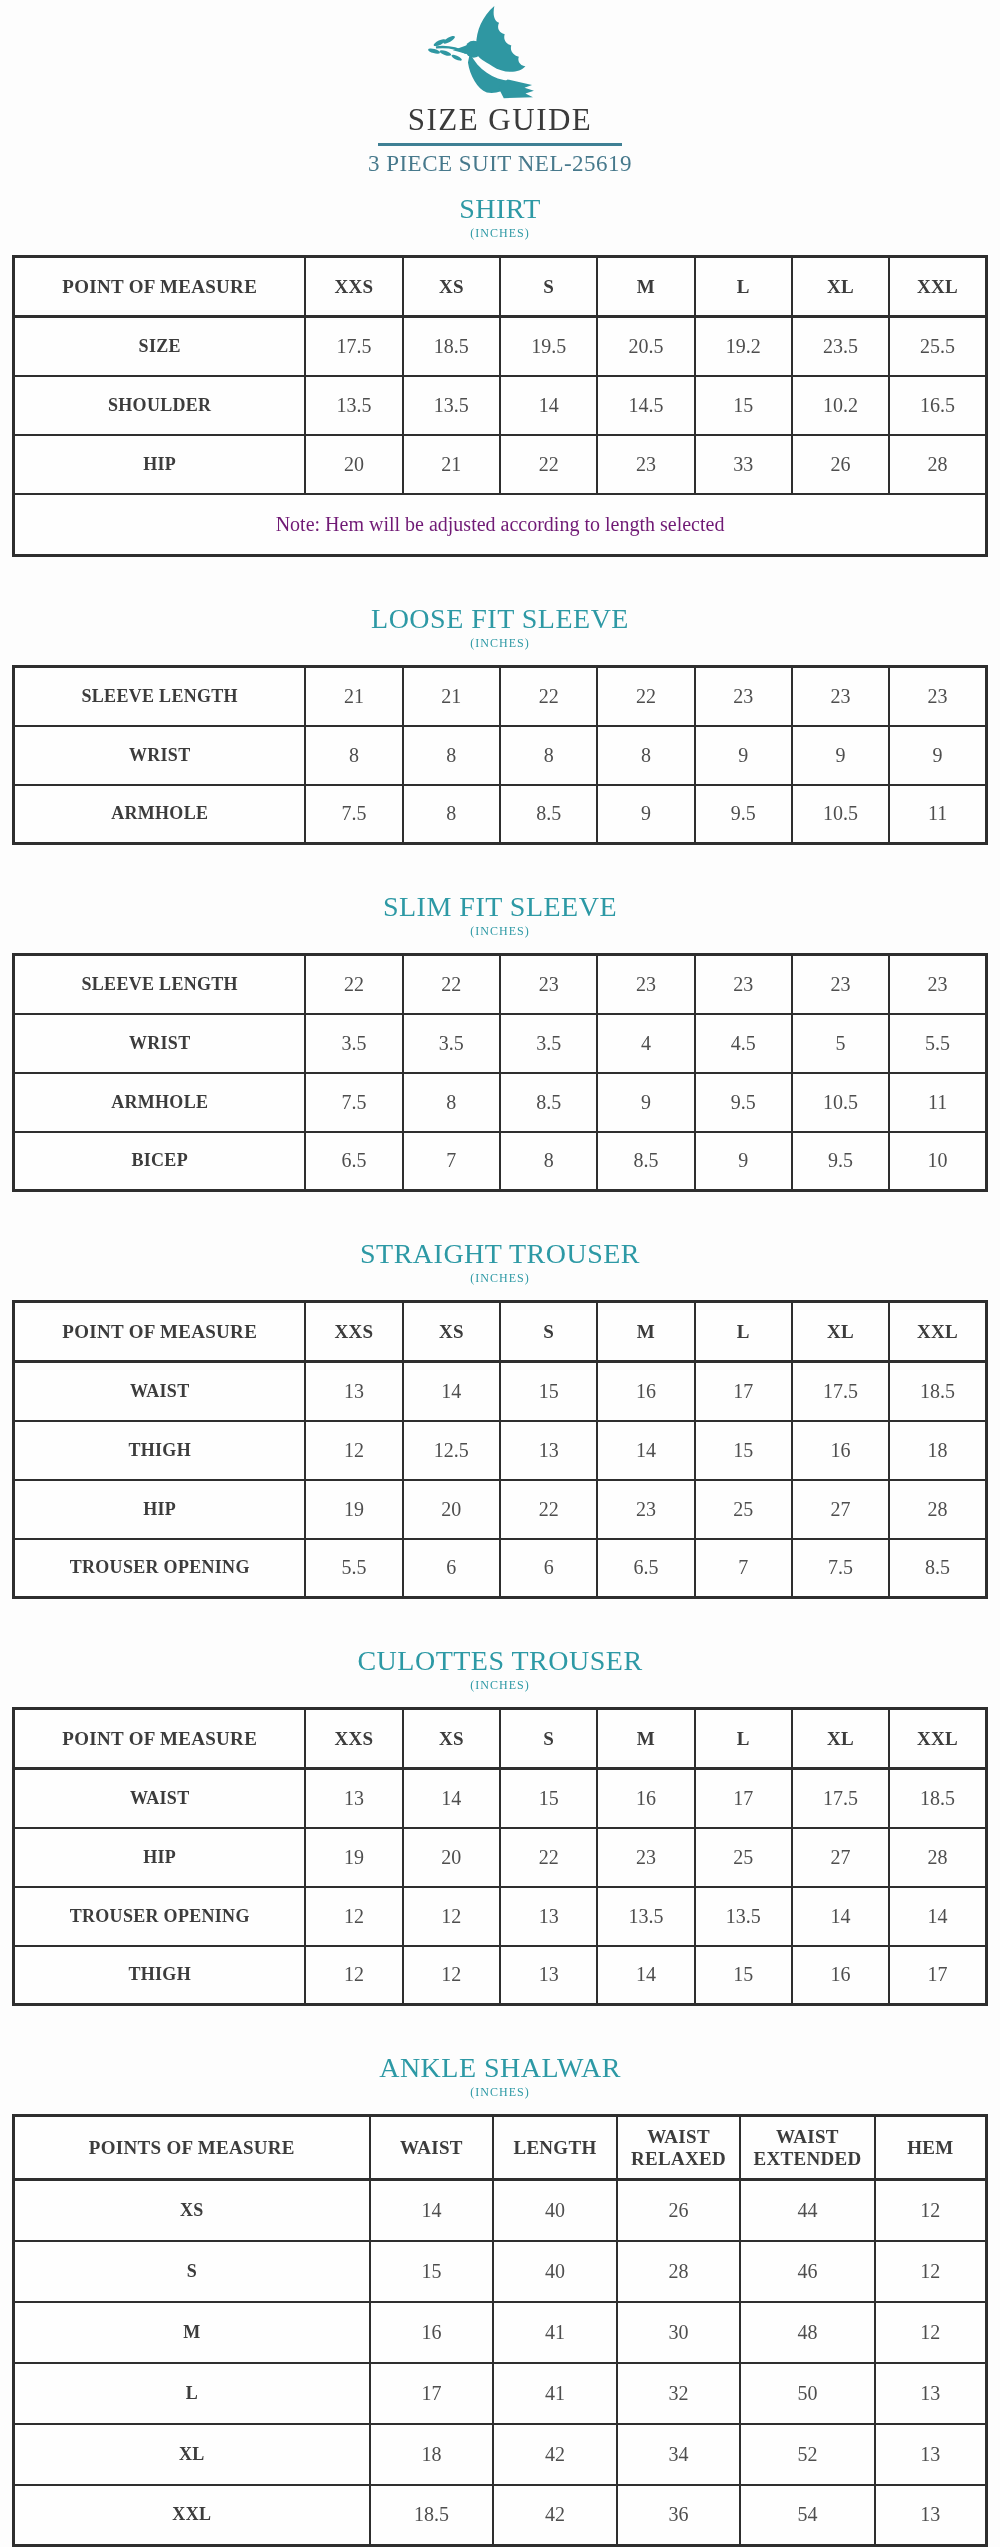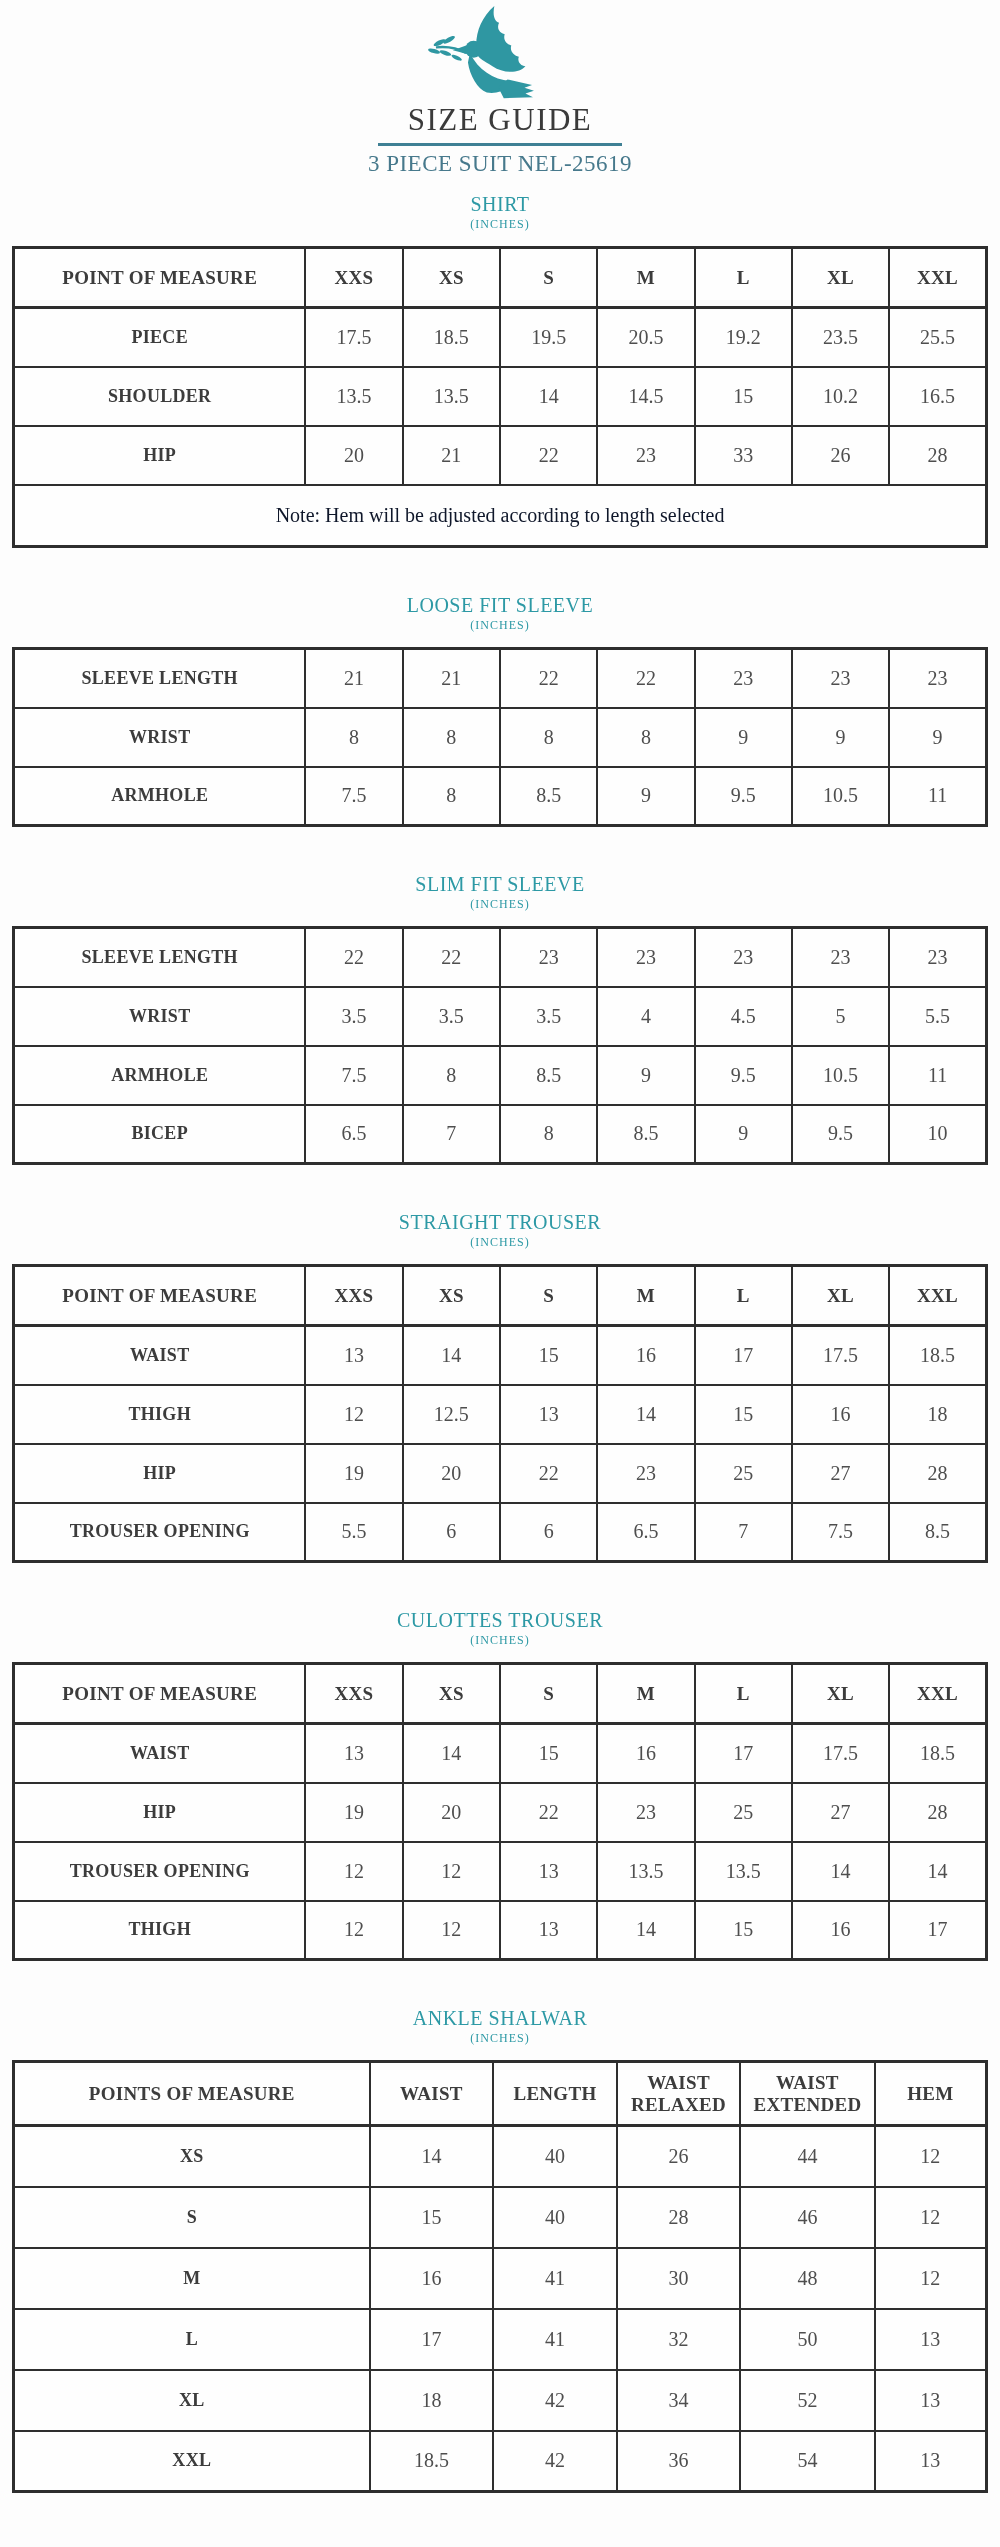--- a/index.html
+++ b/index.html
@@ -38,21 +38,21 @@
     font-size: 23px;
     font-weight: normal;
     letter-spacing: 0.5px;
     color: #47798c;
   }
   
   .sec { text-align: center; margin-top: 46px; }
   .sec:first-of-type { margin-top: 16px; }
   .sec-title {
     margin: 0;
-    font-size: 20px;
+    font-size: 28px;
     font-weight: normal;
     letter-spacing: 0.5px;
     color: #2d99a5;
   }
   .units {
     font-size: 12px;
     letter-spacing: 1px;
     color: #2d99a5;
     margin-top: 1px;
   }
@@ -91,21 +91,21 @@
   }
   td.val {
     font-size: 20px;
     font-weight: normal;
     color: #4e4e4e;
   }
   td.note-cell {
     height: 62px;
     font-size: 20px;
     font-weight: normal;
-    color: #0f172a;
+    color: #701a75;
   }
 </style>
 </head>
 <body>
 
 <div class="page">
 
   <header class="brand">
     <div class="logo-wrap">
       <svg viewBox="0 0 160 104" aria-hidden="true">
@@ -151,21 +151,21 @@
               <th>XS</th>
               <th>S</th>
               <th>M</th>
               <th>L</th>
               <th>XL</th>
               <th>XXL</th>
             </tr>
           </thead>
           <tbody>
             <tr>
-              <th class="row-label">PIECE</th>
+              <th class="row-label">SIZE</th>
               <td class="val">17.5</td>
               <td class="val">18.5</td>
               <td class="val">19.5</td>
               <td class="val">20.5</td>
               <td class="val">19.2</td>
               <td class="val">23.5</td>
               <td class="val">25.5</td>
             </tr>
             <tr>
               <th class="row-label">SHOULDER</th>

